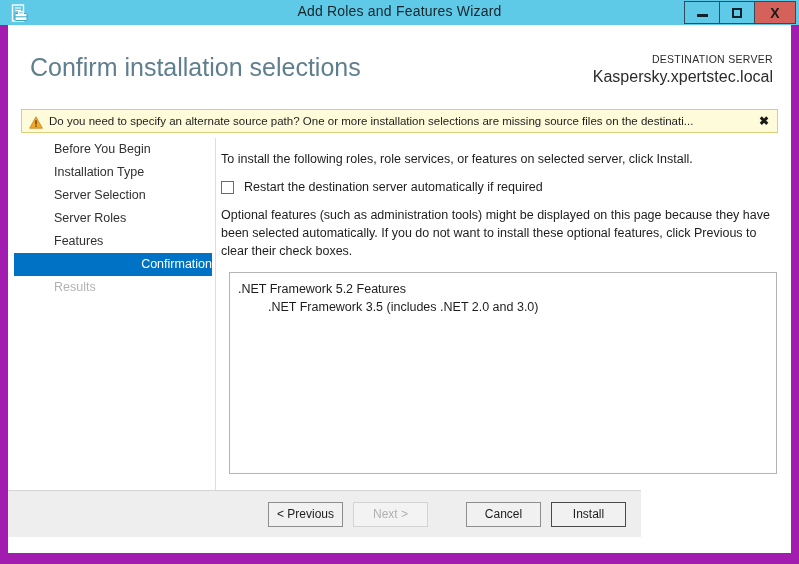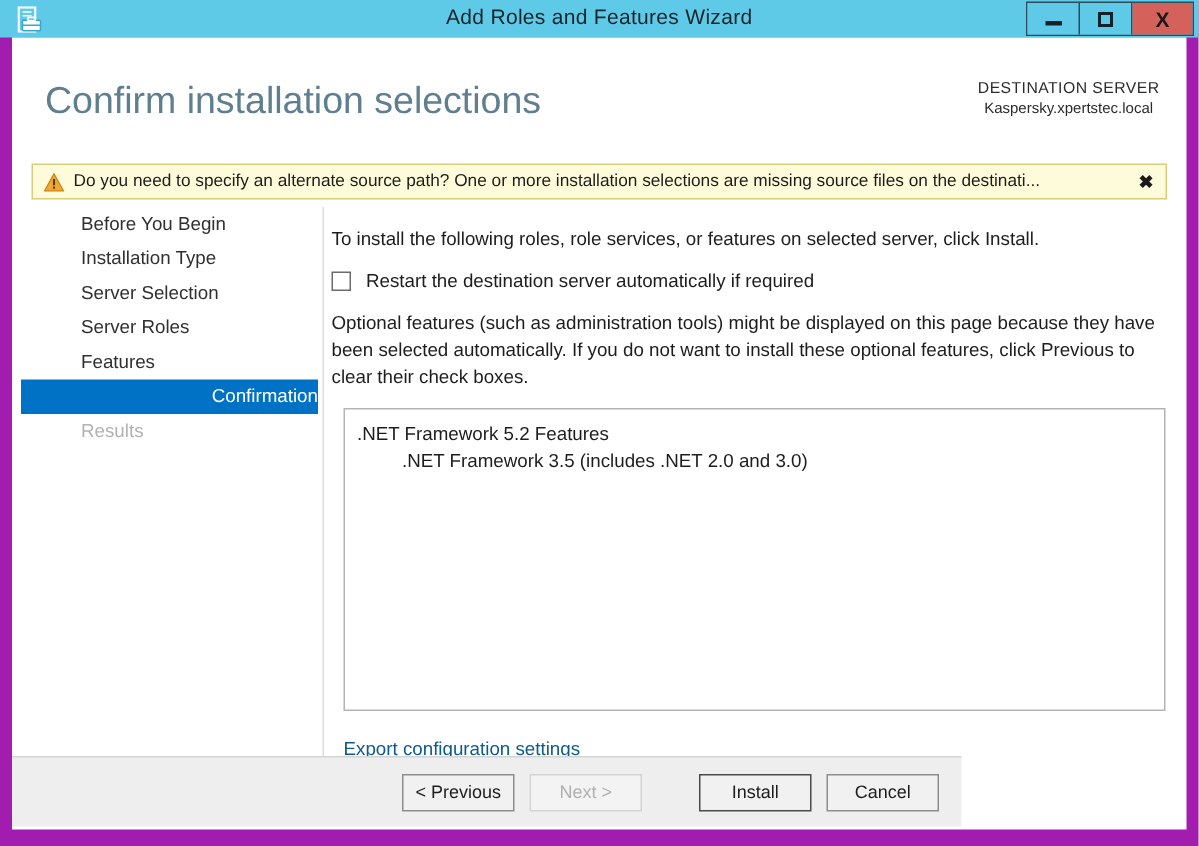--- a/index.html
+++ b/index.html
@@ -111,21 +111,21 @@
     top: 27px;
     text-align: right;
     line-height: 1.35;
   }
   #dest-label {
     font-size: 10.5px;
     color: #2b2b2b;
     letter-spacing: 0.3px;
   }
   #dest-name {
-    font-size: 10px;
+    font-size: 16px;
     color: #2b2b2b;
     text-align: center;
   }
 
   
   #warning-bar {
     position: absolute;
     left: 13px;
     top: 84px;
     width: 757px;
@@ -277,21 +277,21 @@
     padding: 0 3px;
     margin-top: 1px;
     margin-left: -3px;
   }
   #link-alt-wrap .wizard-link { color: #a33838; }
 
   
   #footer {
     position: absolute;
     left: 0;
-    bottom: 2px;
+    bottom: 16px;
     width: 633px;
     height: 47px;
     background: #eeeeee;
     border-top: 1px solid #d4d4d4;
     box-sizing: border-box;
   }
   #button-row {
     position: absolute;
     right: 15px;
     top: 11px;
@@ -405,19 +405,19 @@
           <span class="wizard-link">Specify an alternate source path</span>
         </div>
       </div>
     </div>
 
     <div id="footer">
       <div id="button-row">
         <div class="wiz-btn">&lt; Previous</div>
         <div class="wiz-btn disabled">Next &gt;</div>
         <div class="btn-gap"></div>
+        <div class="wiz-btn">Cancel</div>
         <div class="wiz-btn default">Install</div>
-        <div class="wiz-btn">Cancel</div>
       </div>
     </div>
 
   </div>
 </div>
 
 </body></html>

